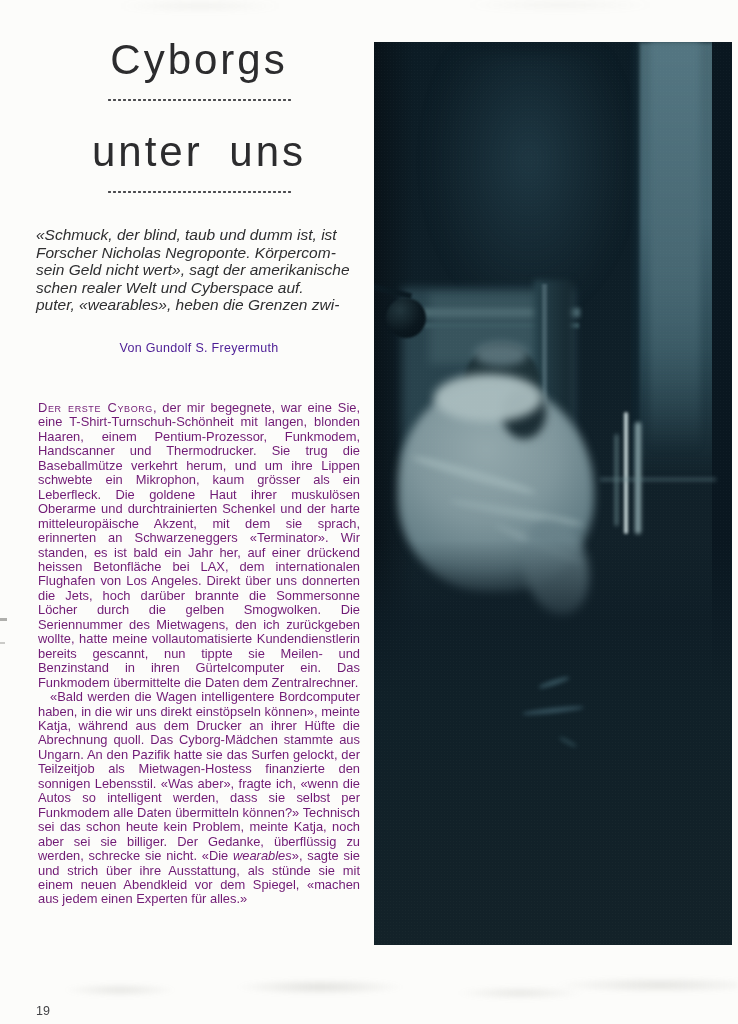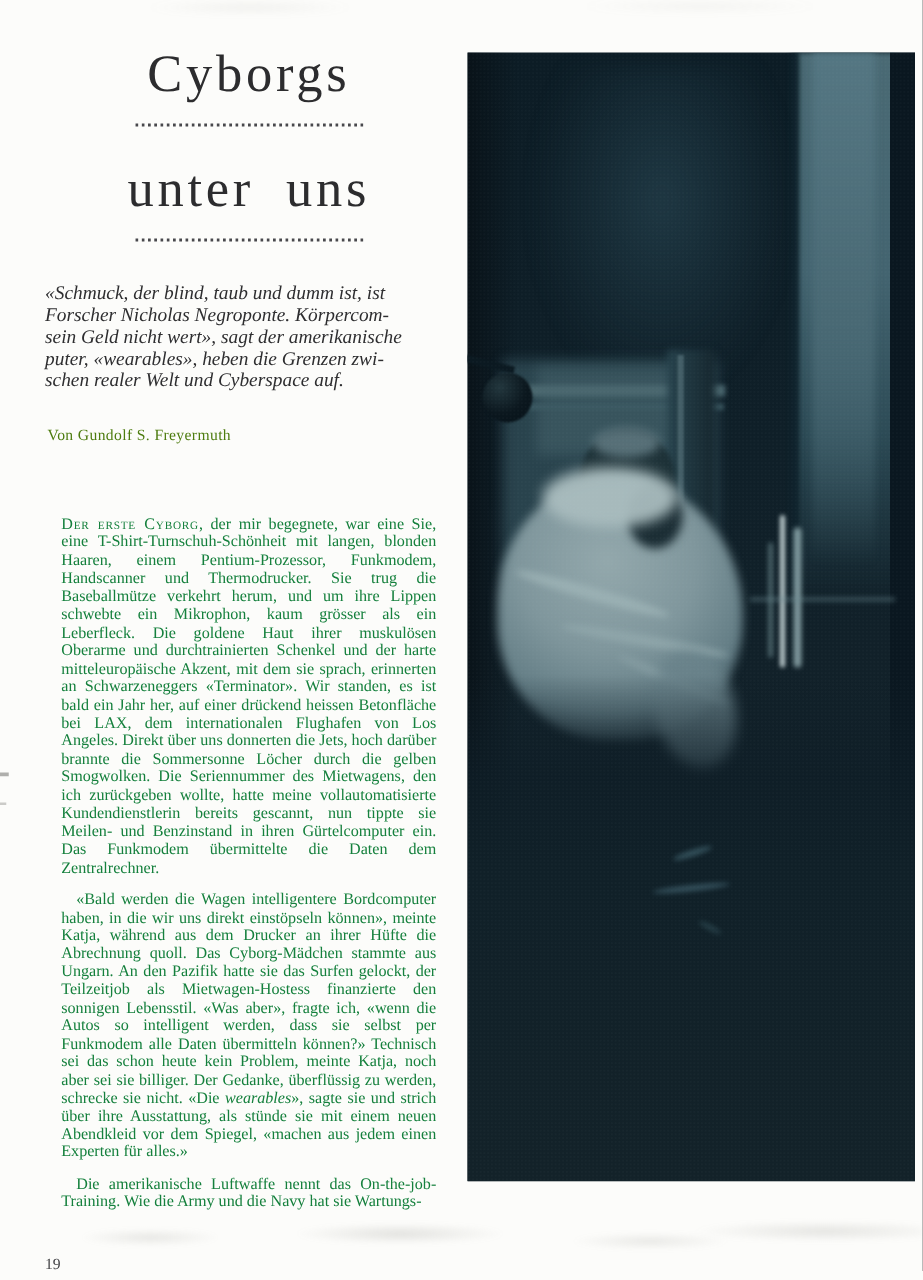--- a/index.html
+++ b/index.html
@@ -1,36 +1,36 @@
 <!DOCTYPE html>
 <html lang="de"><head>
 <meta charset="utf-8">
 <style>
   html,body { margin:0; padding:0; background:#888; }
   .page {
     position:relative; width:738px; height:1024px; margin:0 auto;
     background:#fcfcfa; overflow:hidden;
-    font-family:Liberation Serif, serif; color:#2f2f31;
+    font-family:Liberation Sans, sans-serif; color:#2f2f31;
   }
   
   .masthead { position:absolute; left:38px; top:34px; width:322px; text-align:center; }
   .title { font-size:42px; font-weight:400; line-height:52px; margin:0; color:#2c2c2e; letter-spacing:3px; }
   .title.second { margin-top:24px; word-spacing:12px;text-align:center; }
   .dotted-rule {
     width:184px; height:4px; margin:12px auto 0 auto;
     background-image:radial-gradient(circle, #48484c 1.1px, transparent 1.3px);
     background-size:5px 4px; background-position:left center; background-repeat:repeat-x;
   }
   
   .lede { position:absolute; left:36px; top:226px; width:326px; text-align:left; }
   .lede-line { font-style:italic; font-size:15.5px; line-height:17.5px; color:#2e2e30; white-space:nowrap; }
-  .byline { position:absolute; left:38px; top:341px; width:322px; text-align:left; font-size:12.5px; color:#4d7c0f; letter-spacing:.3px; }
+  .byline { position:absolute; left:38px; top:341px; width:322px; text-align:center; font-size:12.5px; color:#4c1d95; letter-spacing:.3px; }
   
   .body-col { position:absolute; left:38px; top:401px; width:322px; text-align:justify; }
-  .body-para { margin:11px; font-size:12.9px; line-height:14.45px; color:#15803d; hyphens:auto; -webkit-hyphens:auto; }
+  .body-para { margin:0; font-size:12.9px; line-height:14.45px; color:#701a75; hyphens:auto; -webkit-hyphens:auto; }
   .body-para.indent { text-indent:12px; }
   .seg-smallcaps { font-variant:small-caps; letter-spacing:.6px; }
   .seg-italic { font-style:italic; }
   .seg-normal { }
   
   .photo {
     position:absolute; left:374px; top:42px; width:358px; height:903px; overflow:hidden;
     background:linear-gradient(180deg,#0c1c25 0%,#0f1f28 35%,#13222a 70%,#15242c 100%);
   }
   .photo > div { position:absolute; }
@@ -100,30 +100,29 @@
     <h1 class="title">Cyborgs</h1>
     <div class="dotted-rule"></div>
     <h1 class="title second">unter uns</h1>
     <div class="dotted-rule"></div>
   </header>
 
   <div class="lede" id="lede">
       <div class="lede-line">«Schmuck, der blind, taub und dumm ist, ist</div>
       <div class="lede-line">Forscher Nicholas Negroponte. Körpercom-</div>
       <div class="lede-line">sein Geld nicht wert», sagt der amerikanische</div>
+      <div class="lede-line">schen realer Welt und Cyberspace auf.</div>
       <div class="lede-line">puter, «wearables», heben die Grenzen zwi-</div>
-      <div class="lede-line">schen realer Welt und Cyberspace auf.</div>
     </div>
 
   <div class="byline">Von Gundolf S. Freyermuth</div>
 
   <div class="body-col" id="body-col">
       <p class="body-para"><span class="seg-smallcaps">Der erste Cyborg</span><span class="seg-normal">, der mir begegnete, war eine Sie, eine T-Shirt-Turnschuh-Schönheit mit langen, blonden Haaren, einem Pentium-Prozessor, Funkmodem, Handscanner und Thermodrucker. Sie trug die Baseballmütze verkehrt herum, und um ihre Lippen schwebte ein Mikrophon, kaum grösser als ein Leberfleck. Die goldene Haut ihrer muskulösen Oberarme und durchtrainierten Schenkel und der harte mitteleuropäische Akzent, mit dem sie sprach, erinnerten an Schwarzeneggers «Terminator». Wir standen, es ist bald ein Jahr her, auf einer drückend heissen Betonfläche bei LAX, dem internationalen Flughafen von Los Angeles. Direkt über uns donnerten die Jets, hoch darüber brannte die Sommersonne Löcher durch die gelben Smogwolken. Die Seriennummer des Mietwagens, den ich zurückgeben wollte, hatte meine vollautomatisierte Kundendienstlerin bereits gescannt, nun tippte sie Meilen- und Benzinstand in ihren Gürtelcomputer ein. Das Funkmodem übermittelte die Daten dem Zentralrechner.</span></p>
       <p class="body-para indent"><span class="seg-normal">«Bald werden die Wagen intelligentere Bordcomputer haben, in die wir uns direkt einstöpseln können», meinte Katja, während aus dem Drucker an ihrer Hüfte die Abrechnung quoll. Das Cyborg-Mädchen stammte aus Ungarn. An den Pazifik hatte sie das Surfen gelockt, der Teilzeitjob als Mietwagen-Hostess finanzierte den sonnigen Lebensstil. «Was aber», fragte ich, «wenn die Autos so intelligent werden, dass sie selbst per Funkmodem alle Daten übermitteln können?» Technisch sei das schon heute kein Problem, meinte Katja, noch aber sei sie billiger. Der Gedanke, überflüssig zu werden, schrecke sie nicht. «Die </span><span class="seg-italic">wearables</span><span class="seg-normal">», sagte sie und strich über ihre Ausstattung, als stünde sie mit einem neuen Abendkleid vor dem Spiegel, «machen aus jedem einen Experten für alles.»</span></p>
-      <p class="body-para indent"><span class="seg-normal">Die amerikanische Luftwaffe nennt das On-the-job-Training. Wie die Army und die Navy hat sie Wartungs-</span></p>
     </div>
 
   <div class="photo">
     <div class="ph-haze"></div>
     <div class="ph-pillar"></div>
     <div class="ph-pillar-core"></div>
     <div class="ph-pillar-seam"></div>
     <div class="ph-right-dark"></div>
     <div class="ph-left-dark"></div>
     <div class="ph-booth-panel"></div>

